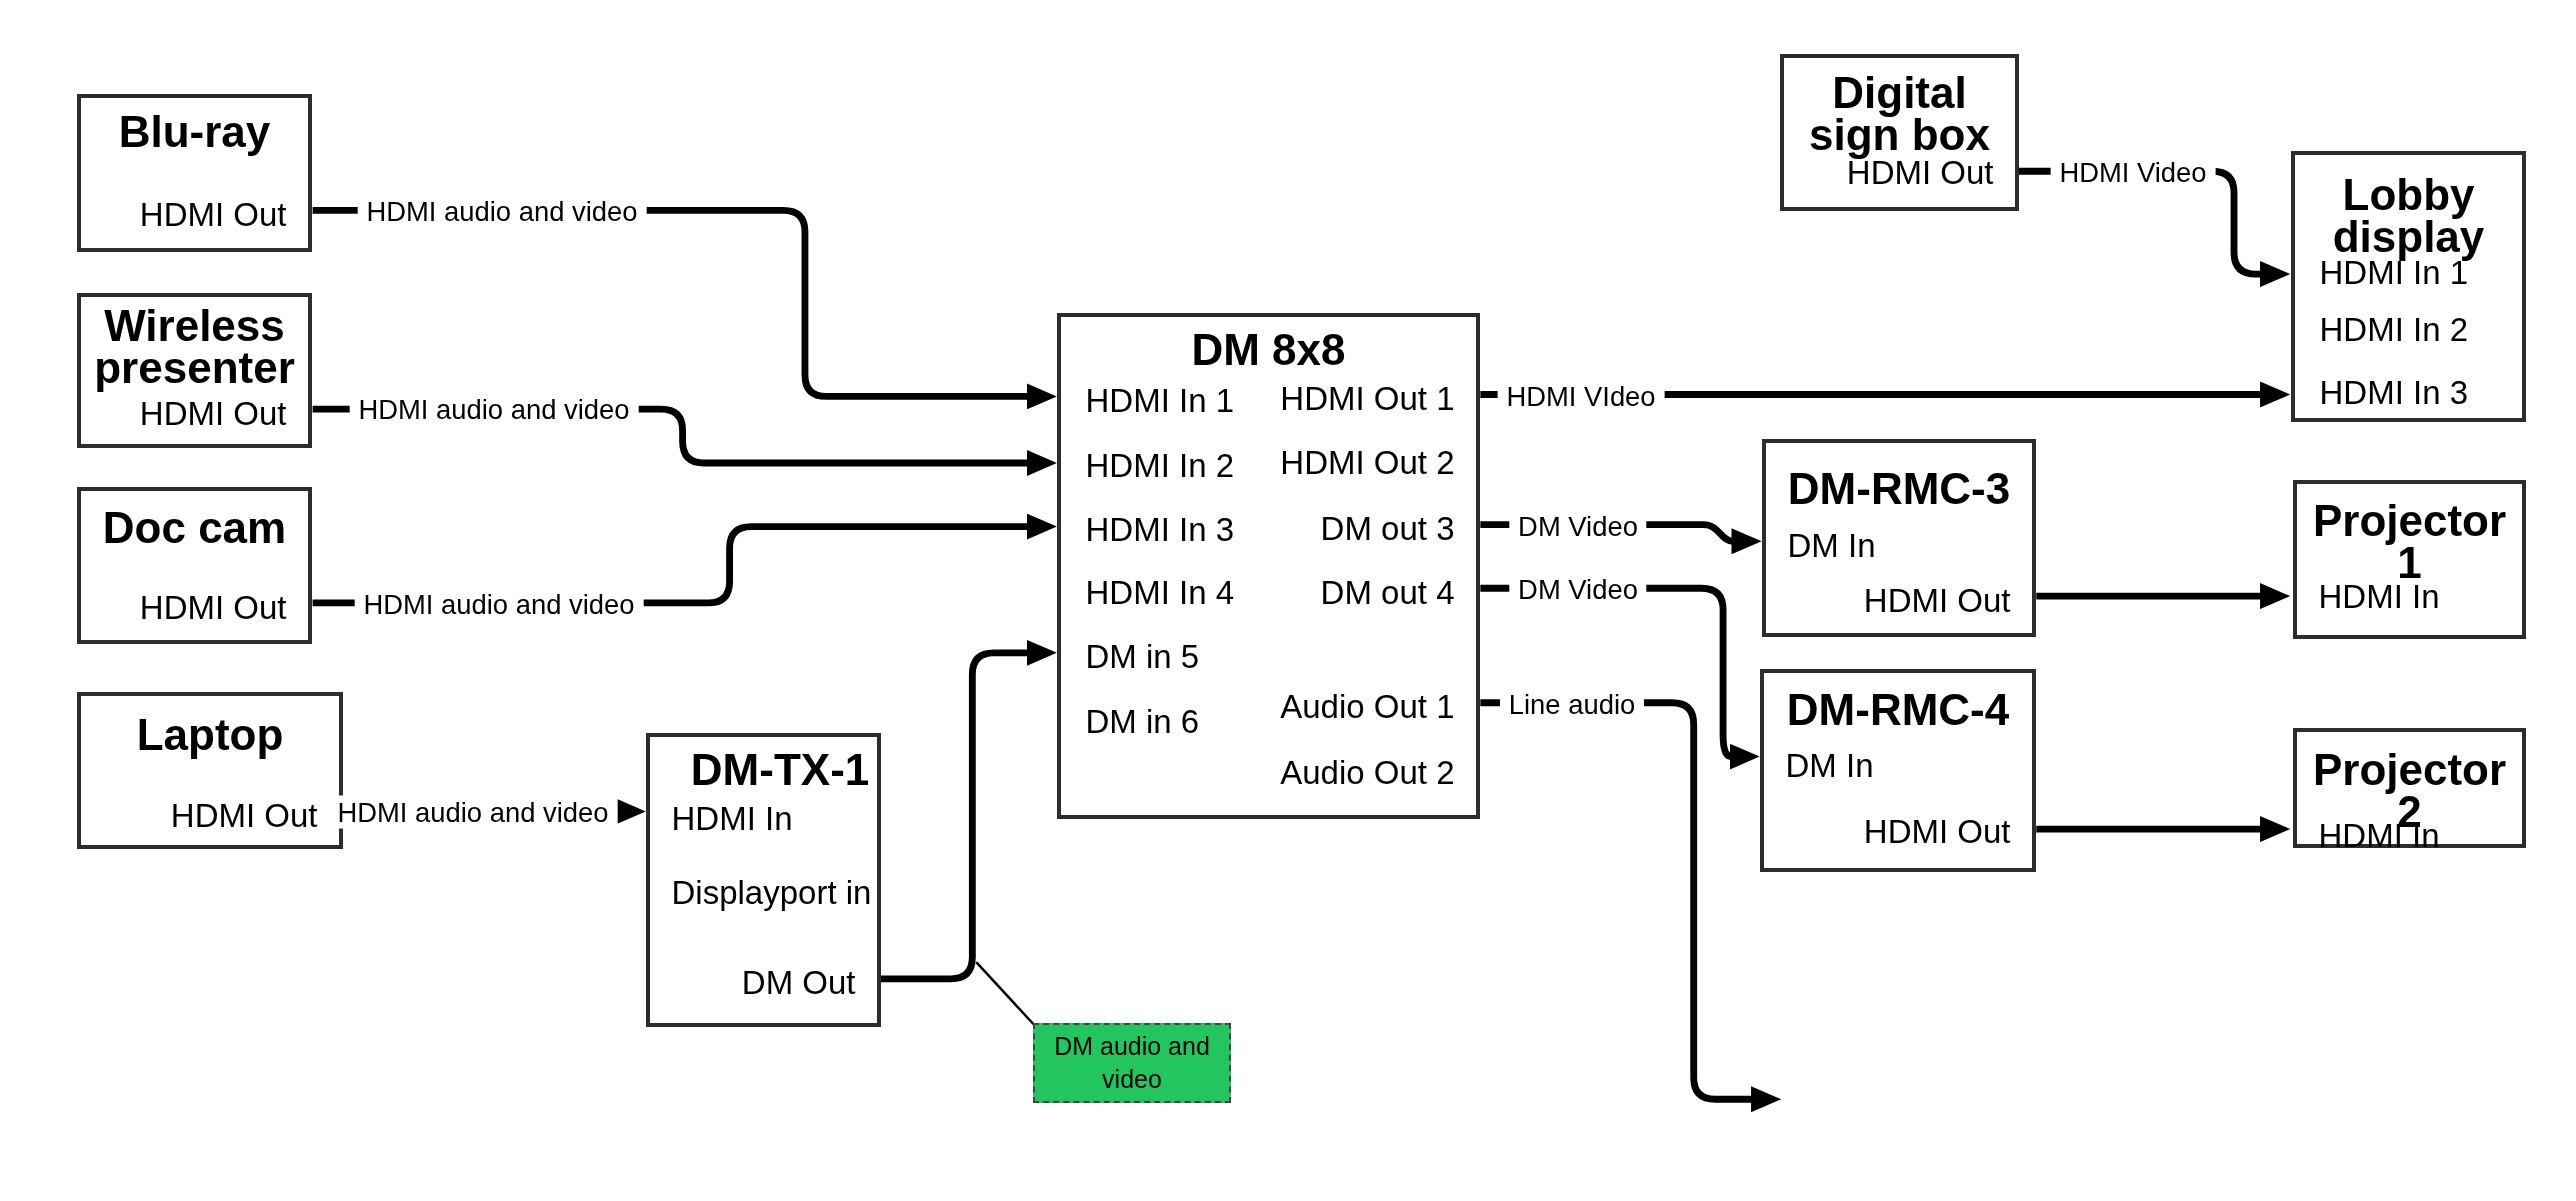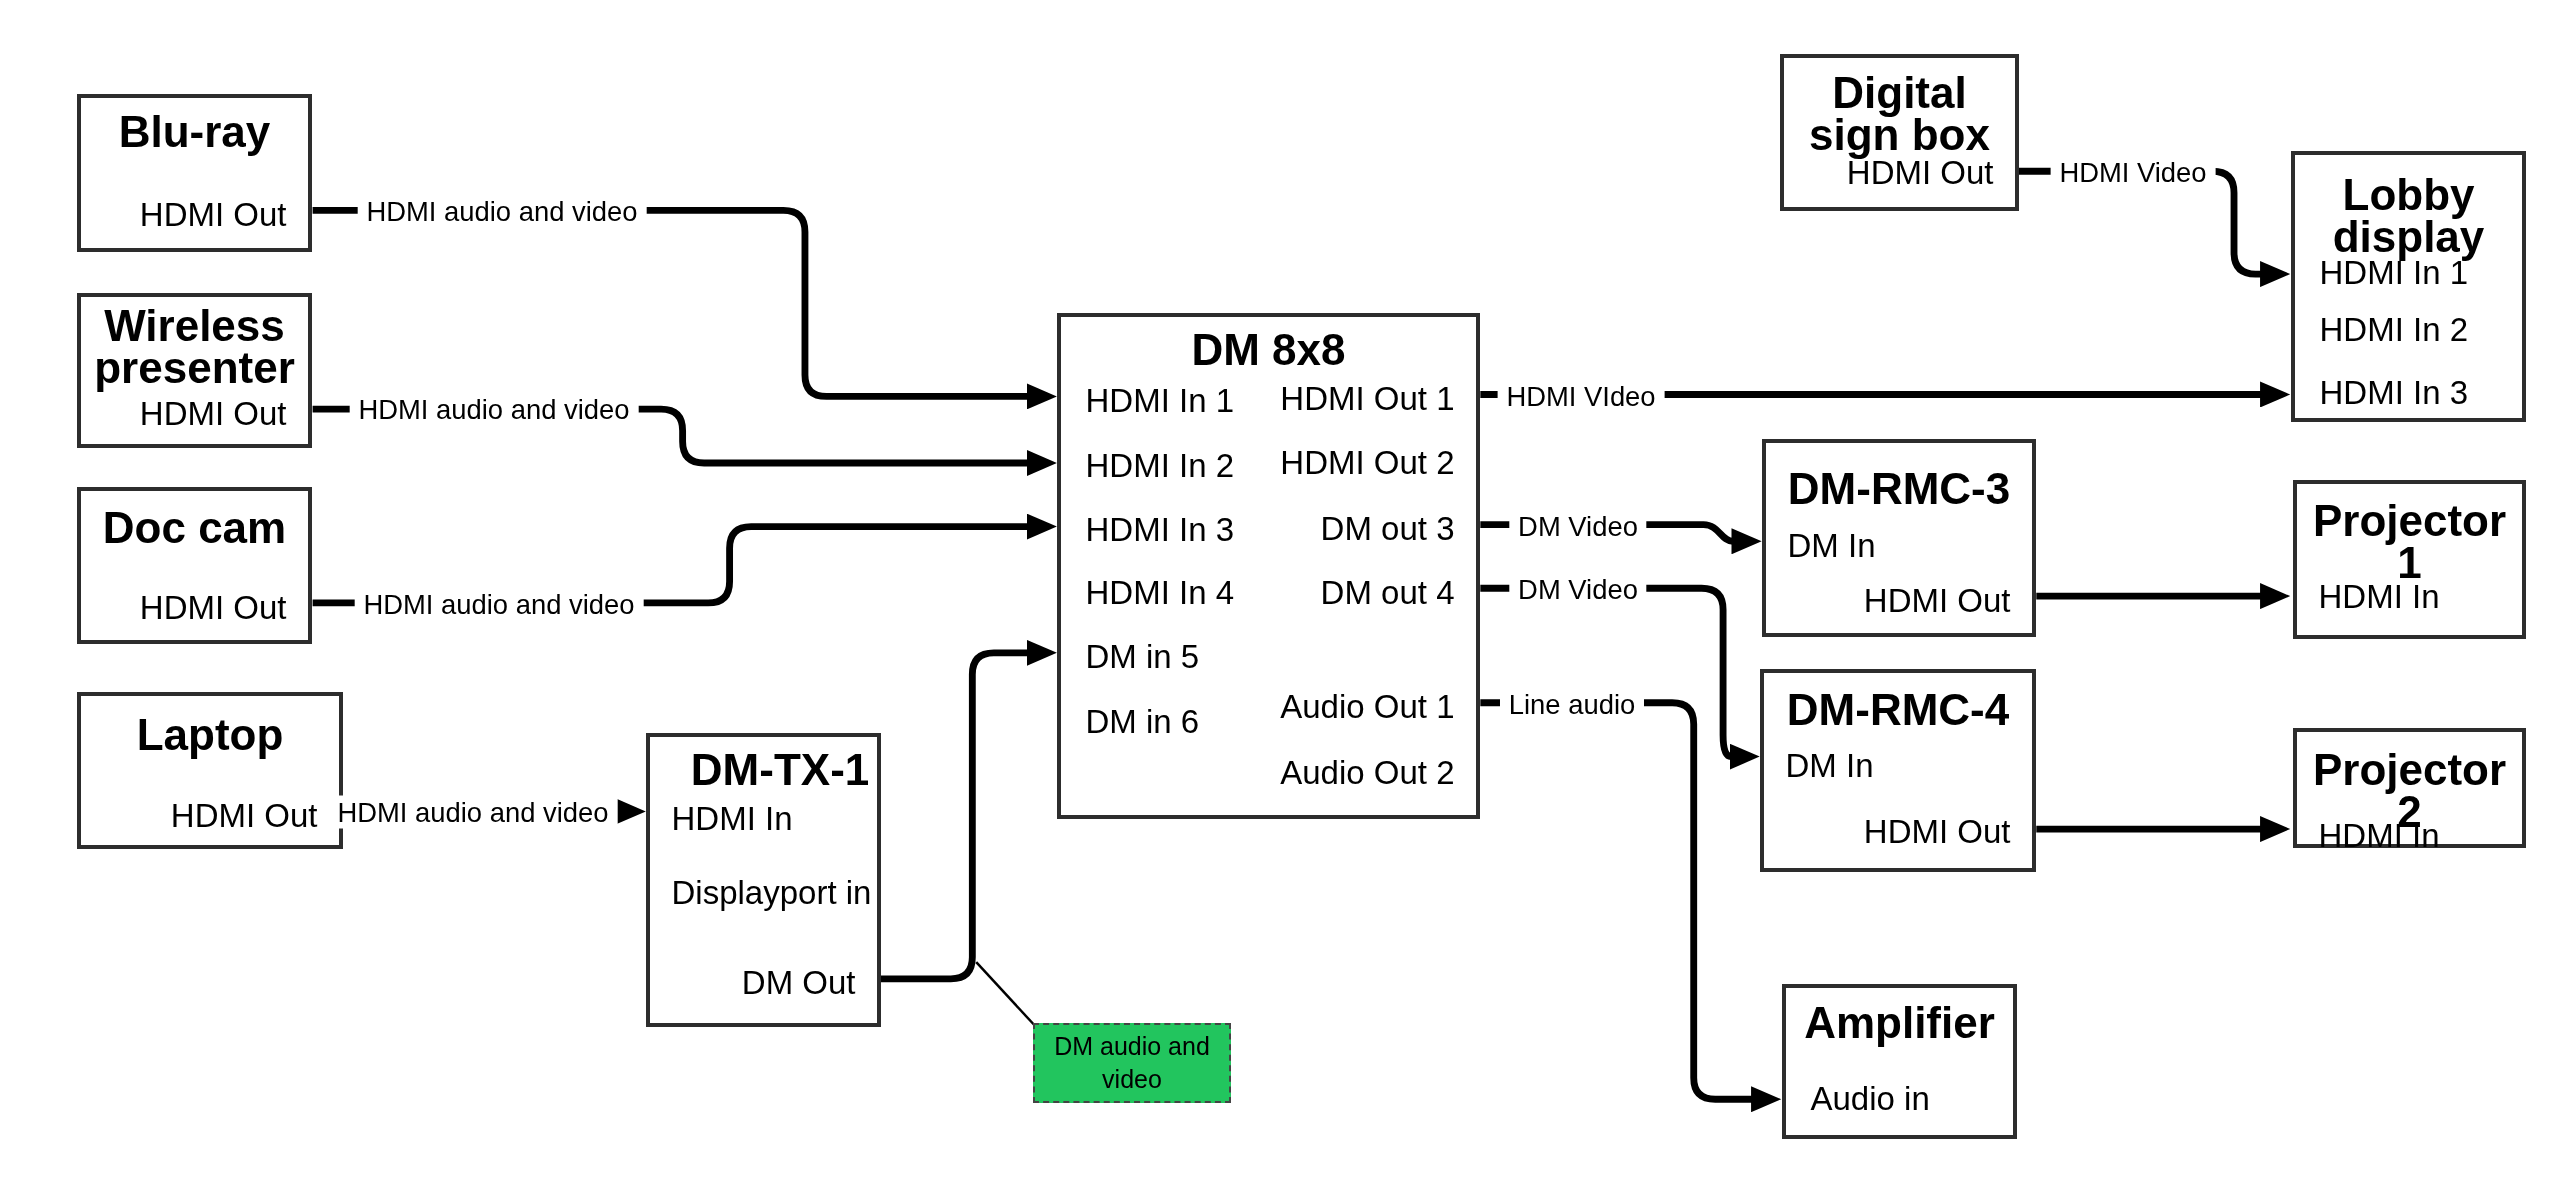--- a/index.html
+++ b/index.html
@@ -150,24 +150,20 @@
     <div class="title" style="margin-top:15.7px;">DM-RMC-4</div>
     <span class="port pl" style="top:73px;">DM In</span>
     <span class="port pr" style="top:139px;">HDMI Out</span>
   </div>
 
   <div class="node" style="left:2293px;top:728px;width:233px;height:120px;">
     <div class="title" style="margin-top:16.6px;">Projector 2</div>
     <span class="port pl" style="top:84px;">HDMI In</span>
   </div>
 
-  <div class="node" style="left:1782px;top:984px;width:235px;height:155px;">
-    <div class="title" style="margin-top:13.7px;">Amplifier</div>
-    <span class="port pl" style="left:24.5px;top:91px;">Audio in</span>
-  </div>
 
   <div class="note" style="left:1033px;top:1023px;width:198px;height:80px;">
     <span style="display:block;width:176px;">DM audio and video</span>
   </div>
 
   <span class="elabel" style="left:502px;top:211px;">HDMI audio and video</span>
   <span class="elabel" style="left:494px;top:409px;">HDMI audio and video</span>
   <span class="elabel" style="left:499px;top:604px;">HDMI audio and video</span>
   <span class="elabel" style="left:473px;top:812px;">HDMI audio and video</span>
   <span class="elabel" style="left:2133px;top:172px;">HDMI Video</span>

